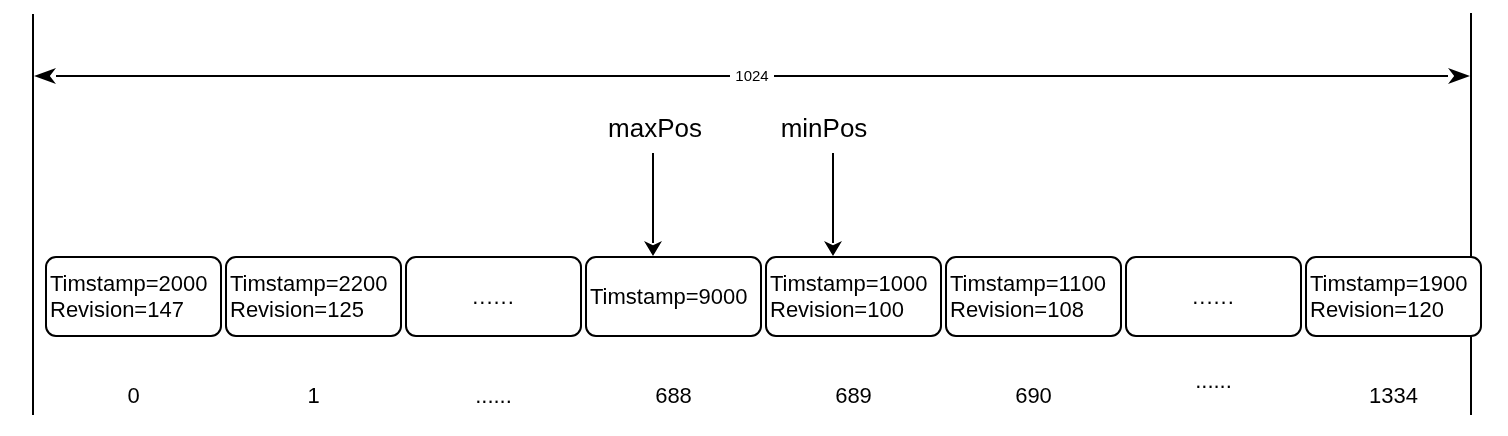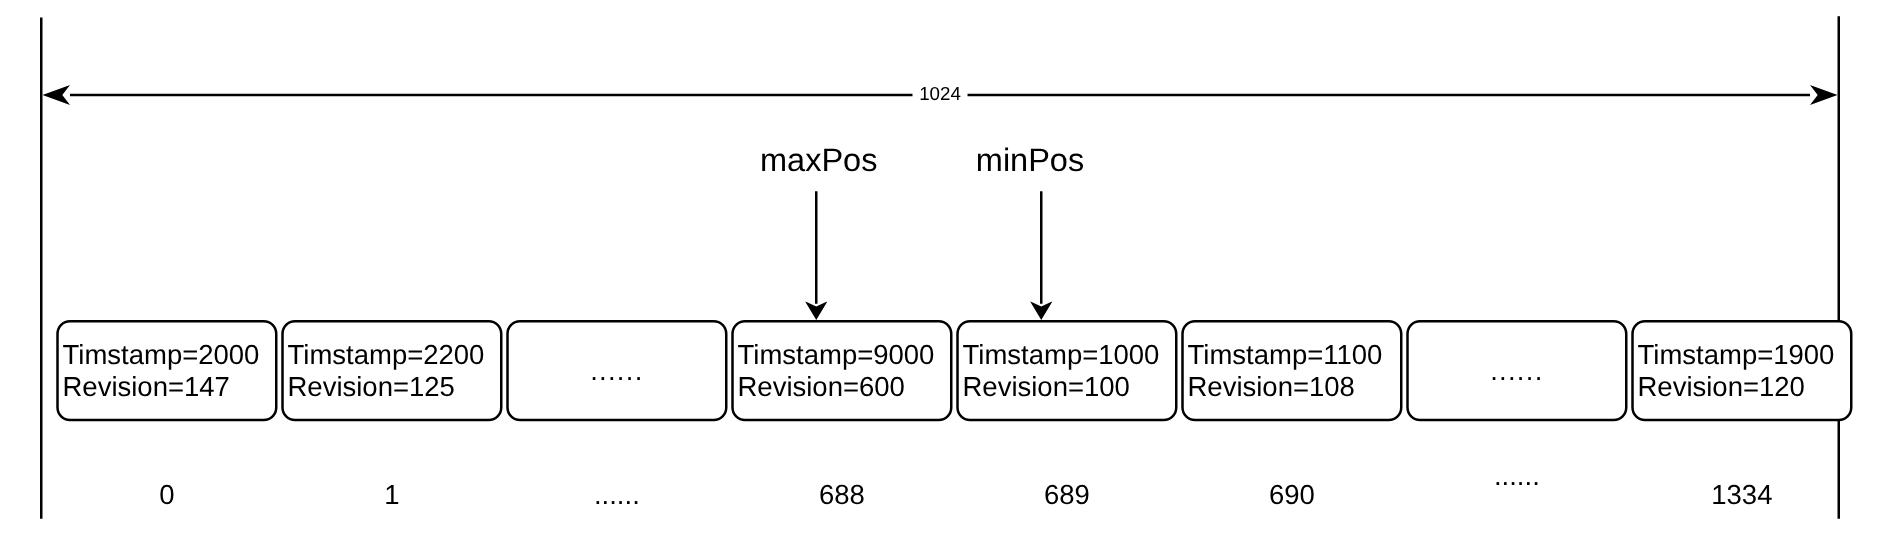--- a/index.html
+++ b/index.html
@@ -191,21 +191,20 @@
     <div class="cell-col">
       <div class="cell-box dots-box">
         <span class="cell-dots">......</span>
       </div>
       <div class="index-label">......</div>
     </div>
 
     <div class="cell-col">
       <div class="cell-box">
         <span class="cell-line">Timstamp=9000</span>
-        <span class="cell-line">Revision=600</span>
       </div>
       <div class="index-label">688</div>
     </div>
 
     <div class="cell-col">
       <div class="cell-box">
         <span class="cell-line">Timstamp=1000</span>
         <span class="cell-line">Revision=100</span>
       </div>
       <div class="index-label">689</div>

